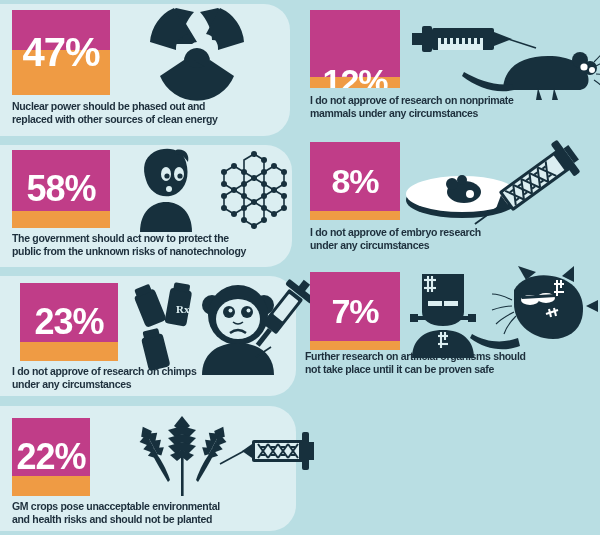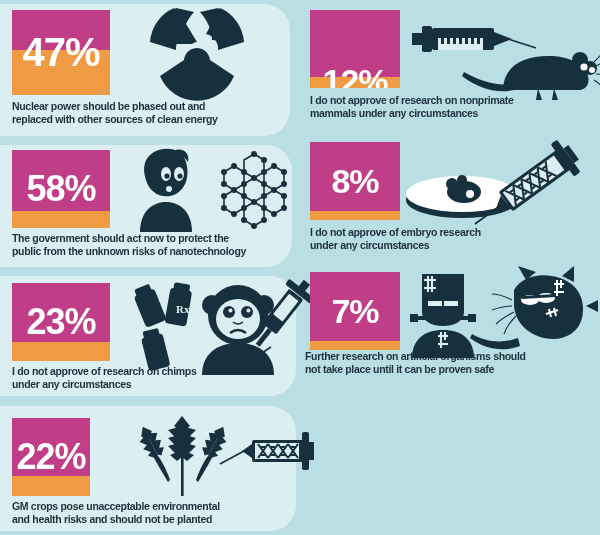--- a/index.html
+++ b/index.html
@@ -61,21 +61,21 @@
   #item-47 .caption{left:0px;top:90px;width:260px;}
   #item-47 .art{left:130px;top:-2px;}
 
   #item-26 {left:12px;top:150px;}
   #item-26 .statbox{width:98px;height:78px;}
   #item-26 .num{font-size:36px;}
   #item-26 .caption{left:0px;top:82px;width:265px;}
   #item-26 .art{left:120px;top:-4px;}
 
   #item-23 {left:12px;top:283px;}
-  #item-23 .statbox{width:98px;height:78px;}
+  #item-23 .statbox{width:98px;height:78px;margin-left:8px;}
   #item-23 .num{font-size:36px;}
   #item-23 .caption{left:0px;top:82px;width:260px;}
   #item-23 .art{left:116px;top:-8px;}
 
   #item-22 {left:12px;top:418px;}
   #item-22 .statbox{width:78px;height:78px;}
   #item-22 .num{font-size:36px;}
   #item-22 .caption{left:0px;top:82px;width:265px;}
   #item-22 .art{left:112px;top:-4px;}
 

